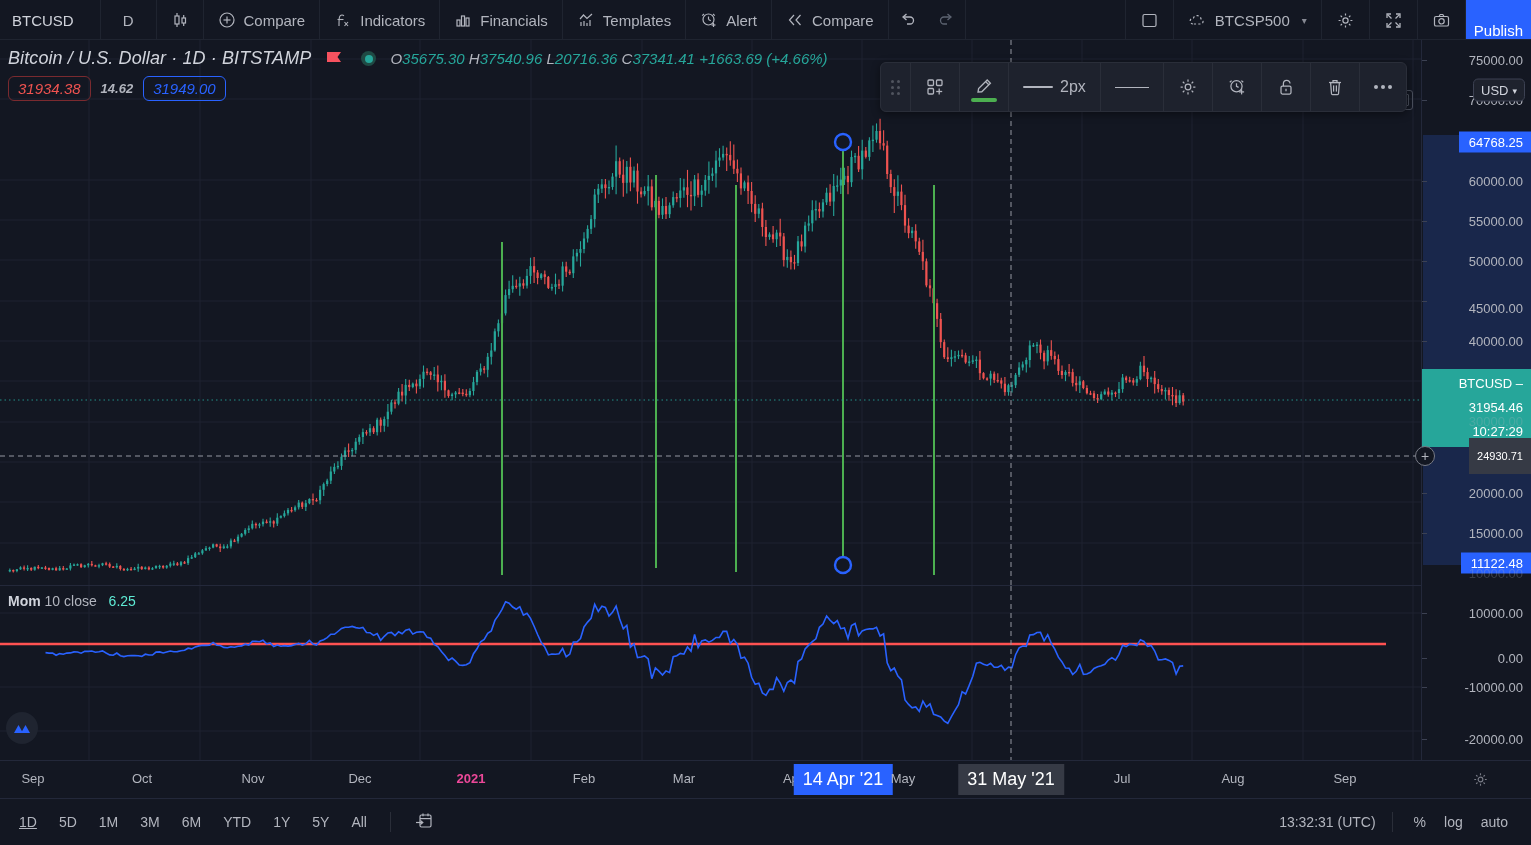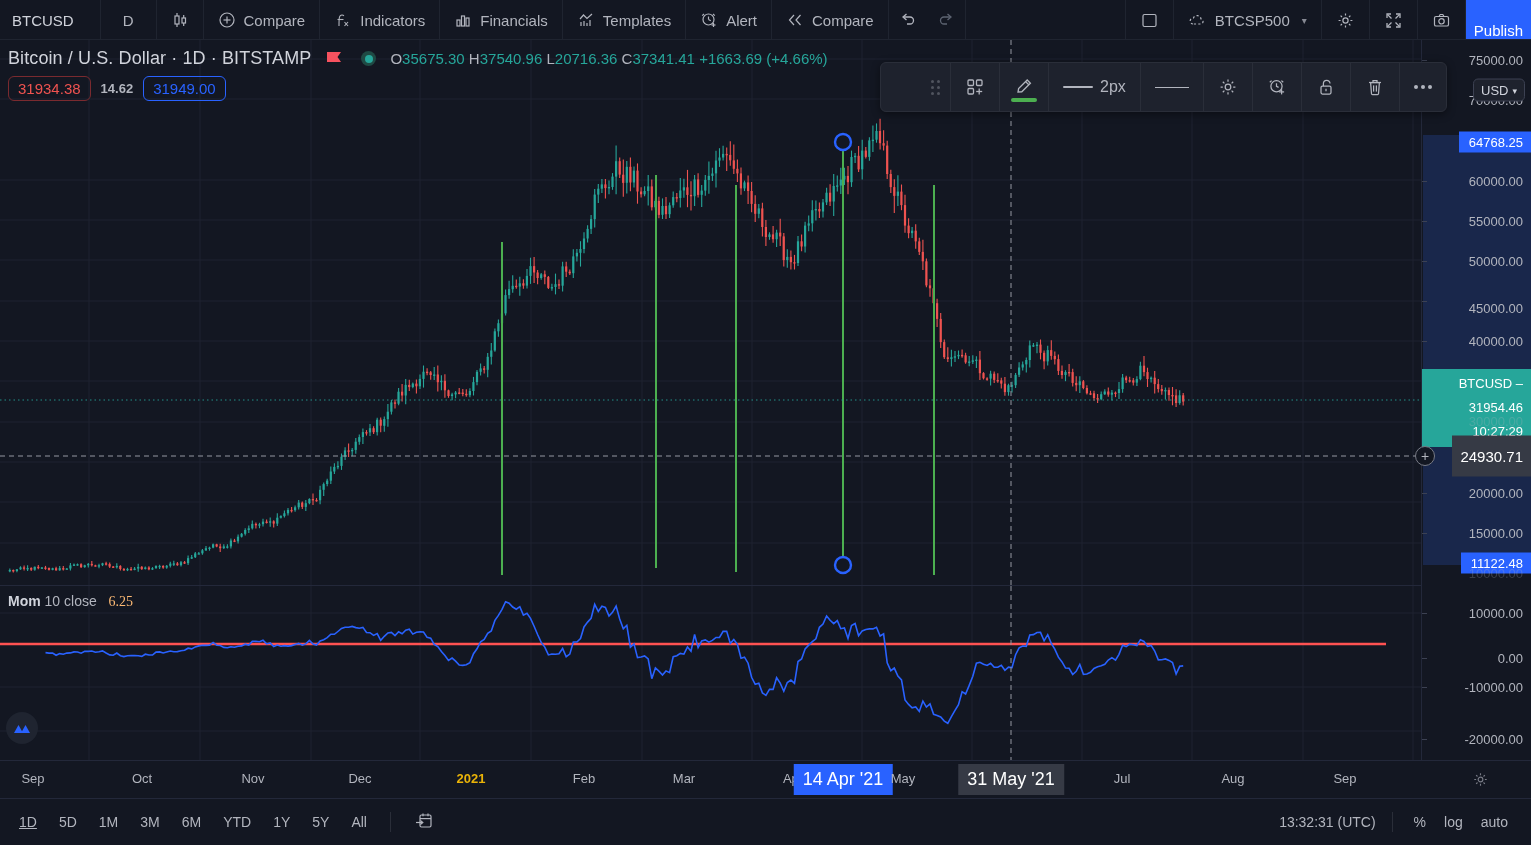--- a/index.html
+++ b/index.html
@@ -36,21 +36,21 @@
   }
   .icon{ display:inline-flex; align-items:center; justify-content:center; }
   .icon svg{ display:block; }
   .arrow-undo{ padding:0 10px; border-right:none; }
   .arrow-redo{ padding:0 10px; border-right:1px solid #1f2430; color:#5d6472;}
   .chev{ font-size:10px; color:#868993; margin-left:4px;}
 
   
   .legend{
     position:absolute; left:8px; top:48px; z-index:30;
-    display:flex; flex-direction:column; gap:5px;
+    display:flex; flex-direction:column; gap:5px;font-style:italic;
   }
   .legend-row1{ display:flex; align-items:center; gap:0px; }
   .sym-title{ font-size:18px; color:#d1d4dc; font-weight:500; letter-spacing:.1px;}
   .flag{ margin-left:14px; }
   .dot-green{
     width:15px;height:15px;border-radius:50%;
     background:#1f4a44; margin-left:18px; display:flex;align-items:center;justify-content:center;
   }
   .dot-green i{ width:8px;height:8px;border-radius:50%; background:#26a69a; display:block;}
   .ohlc{ margin-left:14px; font-size:15px; color:#26a69a; white-space:nowrap;}
@@ -60,21 +60,21 @@
     border-radius:6px; padding:3px 9px; font-size:15px; background:transparent;
   }
   .pill-red{ border:1px solid #7a2a2f; color:#ef5350; }
   .pill-blue{ border:1px solid #2962ff; color:#2962ff; }
   .mid{ color:#b2b5be; font-size:13px; font-weight:700;}
 
   
   .draw-toolbar{
     position:absolute; left:880px; top:62px; height:50px; z-index:60;
     background:#1e222d; border:1px solid #2a2e39; border-radius:6px;
-    display:flex; align-items:stretch; box-shadow:0 2px 8px rgba(0,0,0,.45);padding-left:40px;
+    display:flex; align-items:stretch; box-shadow:0 2px 8px rgba(0,0,0,.45);
   }
   .dt-cell{
     display:flex; align-items:center; justify-content:center; gap:7px;
     padding:0 14px; cursor:pointer; color:#b2b5be; position:relative;
     border-right:1px solid #2a2e39; font-size:16px;
   }
   .dt-cell:last-child{ border-right:none; }
   .dt-grip{ padding:0 10px; cursor:grab; }
   .grip-dots{ display:grid; grid-template-columns:repeat(2,3px); gap:3px; }
   .grip-dots i{ width:3px;height:3px;background:#50545e;border-radius:50%; display:block;}
@@ -113,21 +113,21 @@
   }
   .badge-blue{ background:#2962ff; }
   .cur-badge{
     position:absolute; right:0; background:#26a69a; color:#fff;
     border-radius:0; padding:3px 8px; font-size:13px; line-height:24px; text-align:right;
     transform:translateY(-50%);
   }
   .cur-badge .t2{ font-size:13px; }
   .cross-badge{
     position:absolute; right:0; background:#363a45; color:#fff;
-    padding:12px 8px; font-size:15px; transform:translateY(-50%); white-space:nowrap;
+    padding:12px 8px; font-size:11px; transform:translateY(-50%); white-space:nowrap;
   }
   .usd-sel{
     position:absolute; right:6px; top:50px; transform:translateY(-50%);
     background:#1e222d; border:1px solid #3c4152; border-radius:5px;
     font-size:13px; color:#d1d4dc; padding:3px 7px; display:flex; align-items:center; gap:4px;
     cursor:pointer; z-index:5;
   }
 
   
   .plus-handle{
@@ -138,21 +138,21 @@
 
   
   .time-axis{
     position:absolute; left:0; top:760px; width:1531px; height:38px;
     background:#131722; border-top:1px solid #23283a;
   }
   .t-lab{
     position:absolute; top:10px; font-size:13px; color:#b2b5be;
     transform:translateX(-50%); white-space:nowrap;
   }
-  .t-lab.bold{ color:#eab308; font-weight:700; }
+  .t-lab.bold{ color:#ec4899; font-weight:700; }
   .t-badge{
     position:absolute; top:3px; transform:translateX(-50%);
     font-size:18px; color:#fff; padding:5px 9px; white-space:nowrap;
   }
   .t-badge-blue{ background:#2962ff; }
   .t-badge-grey{ background:#363a45; }
   .t-gear{ position:absolute; right:42px; top:10px; color:#787b86; cursor:pointer;}
 
   
   .bottombar{
@@ -170,21 +170,21 @@
   .clock{ font-size:14px; color:#b2b5be; margin-right:4px;}
   .bb-tog{ font-size:14px; color:#b2b5be; padding:4px 9px; border-radius:4px; cursor:pointer;}
   .bb-right-pad{ width:14px; }
 
   
   .sub-legend{
     position:absolute; left:8px; top:593px; font-size:14px; z-index:20;
     color:#b2b5be; white-space:nowrap;
   }
   .sub-legend .nm{ color:#d1d4dc; font-weight:700;}
-  .sub-legend .val{ color:#fdba74; margin-left:8px;font-family:Liberation Serif, serif;}
+  .sub-legend .val{ color:#5eead4; margin-left:8px;}
 
   
   .wm-logo{
     position:absolute; left:6px; top:712px; width:32px;height:32px;border-radius:50%;
     background:#1f2430; display:flex;align-items:center;justify-content:center; z-index:15;
   }
   
   .pane-collapse{
     position:absolute; right:8px; top:50px; width:22px; height:20px;
     border:1px solid #4a4f5c; border-radius:3px; z-index:40; cursor:pointer;

